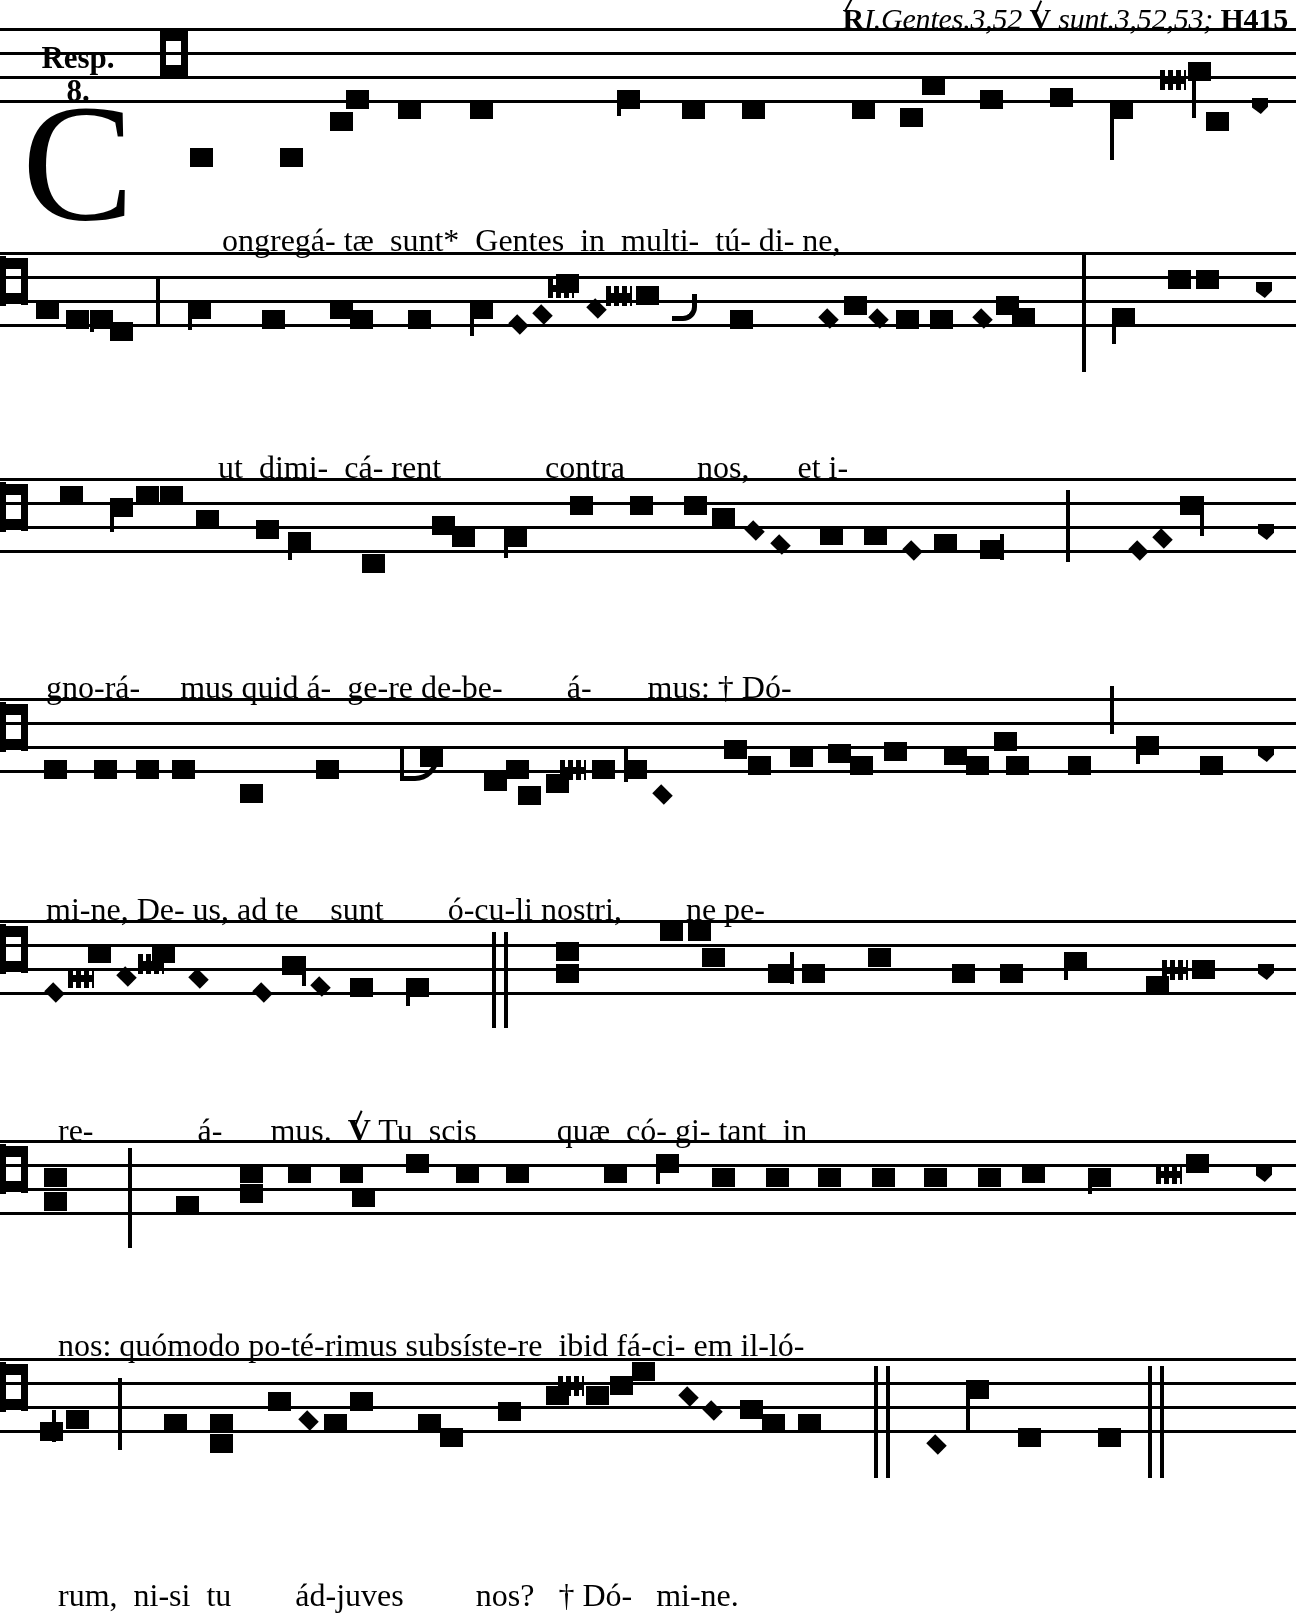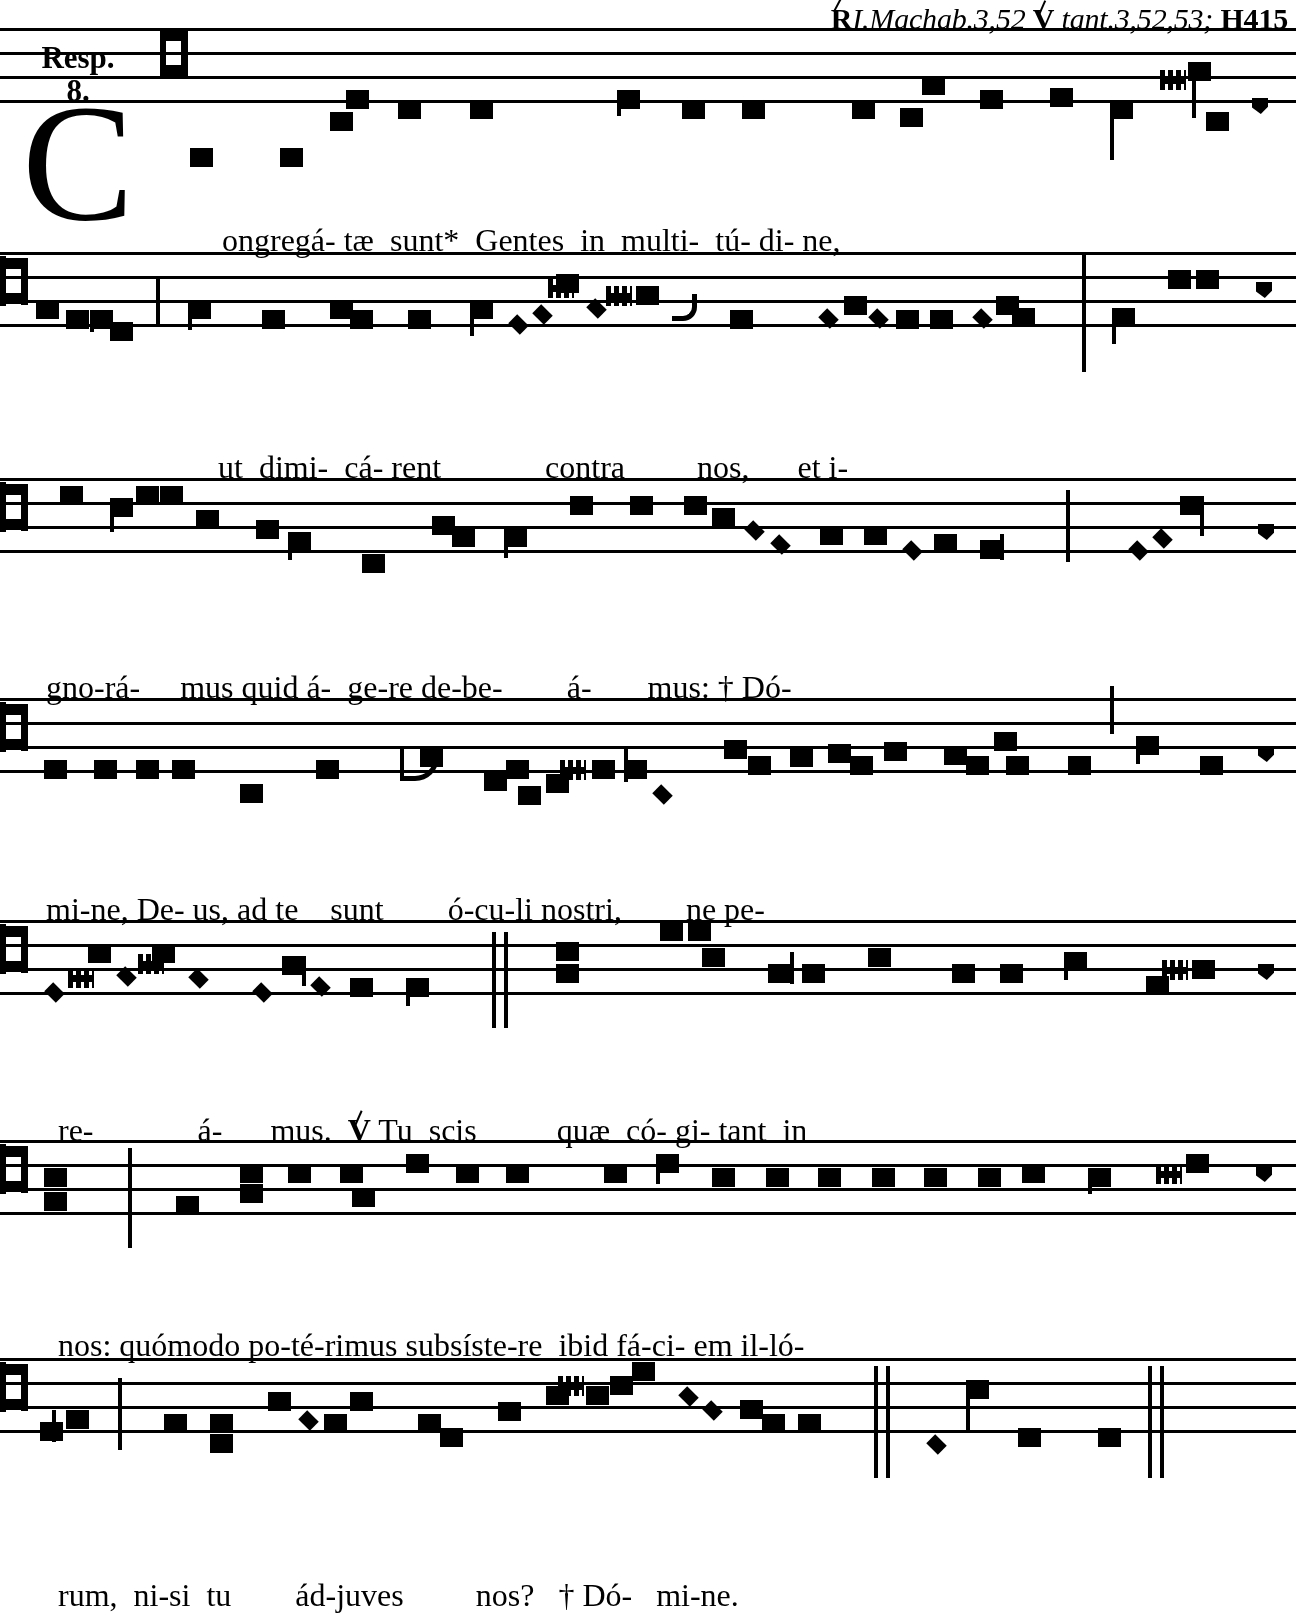--- a/index.html
+++ b/index.html
@@ -223,23 +223,23 @@
     background: #000;
     transform: rotate(-66deg);
   }
 </style>
 </head>
 <body>
 
 <div class="page">
 
   <div class="header">
-    <span class="rubric-r">R</span><span>I.Machab.3,52</span>
+    <span class="rubric-r">R</span><span>I.Gentes.3,52</span>
     <span class="rubric-v">V</span>
-    <span>tant.3,52,53;</span>
+    <span>sunt.3,52,53;</span>
     <span class="code">H415</span>
   </div>
 
   <div class="mode">
     <div>Resp.</div>
     <div>8.</div>
   </div>
 
   <div class="dropcap">C</div>
 

